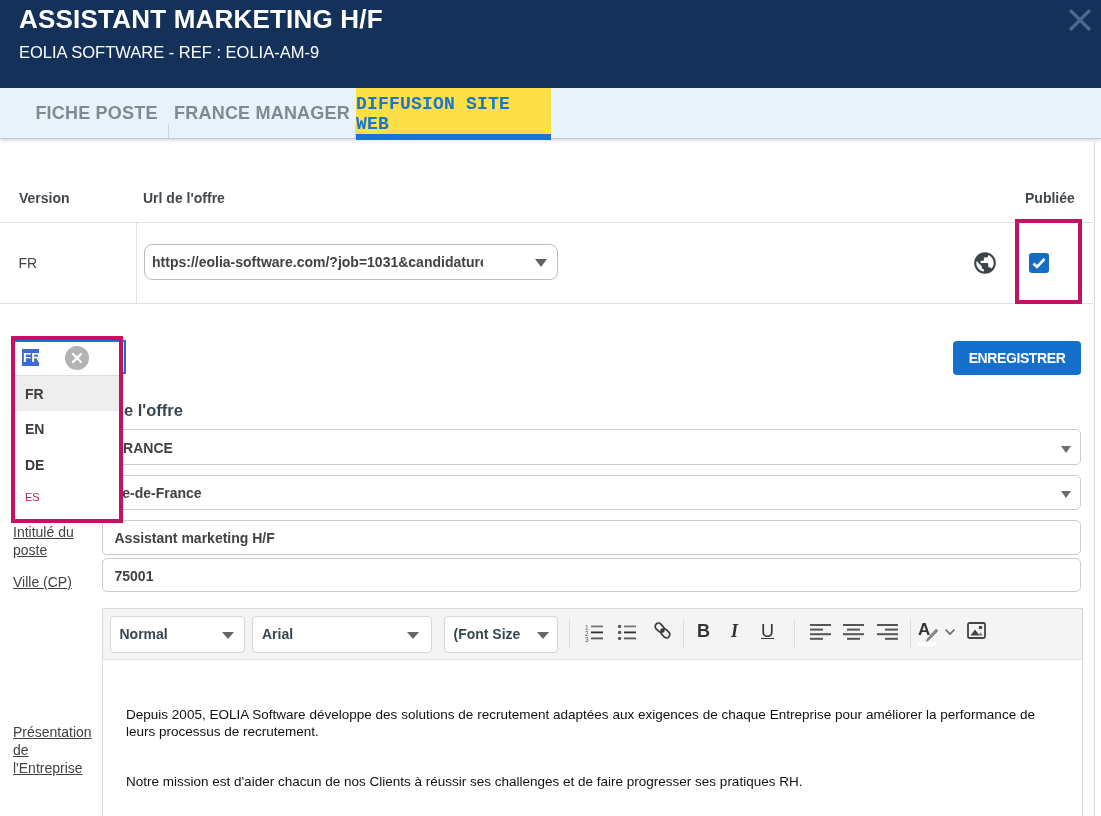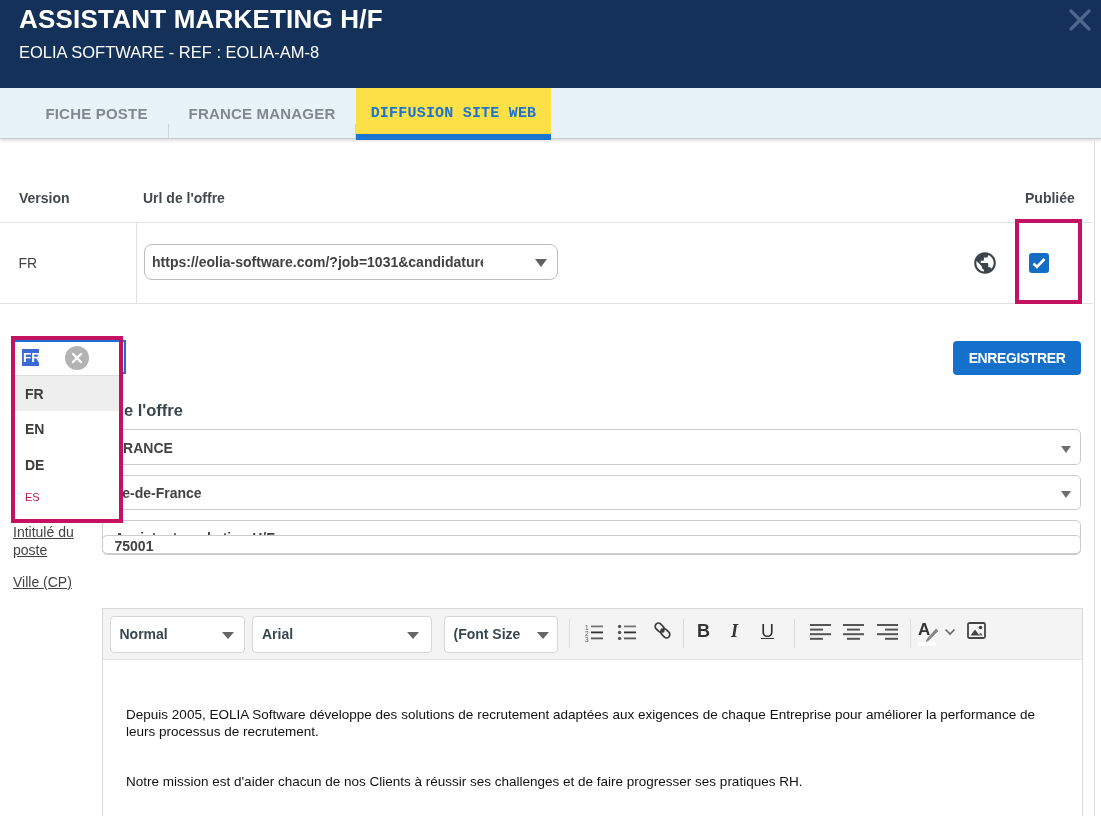--- a/index.html
+++ b/index.html
@@ -10,21 +10,21 @@
 
 
 #hdr { left:0; top:0; width:1101px; height:88px; background:#14315a; }
 #hdr h1 { position:absolute; left:19px; top:4px; font-size:26px; font-weight:bold; color:#fff; letter-spacing:0.2px;}
 #hdr .sub { position:absolute; left:19px; top:43px; font-size:16.5px; color:#fff; }
 #closex { left:1068px; top:8px; width:24px; height:24px; }
 
 
 #tabbar { left:0; top:88px; width:1101px; height:51px; background:#e7f3f9;
   border-bottom:1.5px solid #c6cbce; box-shadow:0 2px 3px rgba(0,0,0,0.13); }
-.tab { position:absolute; top:0; height:51px; font-size:15px; font-weight:bold; color:#80898f;
+.tab { position:absolute; top:0; height:51px; font-size:18px; font-weight:bold; color:#80898f;
   display:flex; align-items:center; justify-content:center; letter-spacing:0.2px;}
 #tab1 { left:25px; width:143px; }
 #tab2 { left:169px; width:186px; }
 #tab3 { left:356px; width:195px; color:#1b74d0; background:#fde047;font-family:Liberation Mono, monospace; }
 .tabsep { position:absolute; bottom:0.5px; width:1px; height:14px; background:#ccd6dc; }
 #tabuline { position:absolute; left:356px; top:46px; width:195px; height:5.5px; background:#1b74d0; }
 
 
 .collabel { font-size:14px; font-weight:bold; color:#41494f; }
 
@@ -63,21 +63,21 @@
 #edtext p { text-align:justify; margin-bottom:12.5px;margin-top:34px; }
 
 svg { display:block; }
 </style>
 </head>
 <body>
 <div id="page">
 
   <div class="abs" id="hdr">
     <h1>ASSISTANT MARKETING H/F</h1>
-    <div class="sub">EOLIA SOFTWARE - REF : EOLIA-AM-8</div>
+    <div class="sub">EOLIA SOFTWARE - REF : EOLIA-AM-9</div>
     <svg class="abs" id="closex" viewBox="0 0 24 24">
         <path d="M3 3 L21 21 M21 3 L3 21" stroke="#4d688c" stroke-width="3.2" stroke-linecap="round"></path>
       </svg>
   </div>
 
   <div class="abs" id="tabbar">
     <div class="tab" id="tab1">FICHE POSTE</div>
     <div class="tab" id="tab2">FRANCE MANAGER</div>
     <div class="tab" id="tab3">DIFFUSION SITE WEB</div>
     <div class="tabsep" style="left:168px;"></div>
@@ -118,26 +118,27 @@
     <div class="val">FRANCE</div>
     <div class="caret" style="right:9px; top:16px; border-left-width:5.9px; border-right-width:5.9px; border-top-width:7px; border-top-color:#6e6e6e;"></div>
   </div>
   <div class="field" style="top:474.5px; height:35px;">
     <div class="val">Île-de-France</div>
     <div class="caret" style="right:9px; top:15px; border-left-width:5.9px; border-right-width:5.9px; border-top-width:7px; border-top-color:#6e6e6e;"></div>
   </div>
   <div class="field" style="top:519.5px; height:35px;">
     <div class="val">Assistant marketing H/F</div>
   </div>
-  <div class="field" style="top:535px; height:19px;">
+  <div class="field" style="top:558px; height:34px;">
     <div class="val">75001</div>
   </div>
 
   <div class="lbl" style="top:523px;">Intitulé du<br>poste</div>
   <div class="lbl" style="top:573px;">Ville (CP)</div>
+  <div class="lbl" style="top:723px;">Présentation<br>de<br>l'Entreprise</div>
 
   <div class="abs" style="left:15px; top:340px; width:104px; height:179px; background:#fff;"></div>
   <div class="abs" style="left:13px; top:339.5px; width:113px; height:34px; border:2px solid #1a6fd4; background:#fff;"></div>
   <div class="abs" style="left:15px; top:370px; width:104px; height:5.5px; background:#fff;"></div>
 
   <div class="abs" style="left:22px; top:348.5px; width:17px; height:17.5px; background:#3b6bd2;"></div>
   <div class="abs" style="left:23px; top:350px; font-size:13.5px; font-weight:bold; color:#fff;">FR</div>
 
   <div class="abs" style="left:65px; top:346px; width:24px; height:24px; border-radius:50%; background:#b3b3b3;"></div>
   <svg class="abs" style="left:70px; top:351px;" width="14" height="14" viewBox="0 0 14 14">

